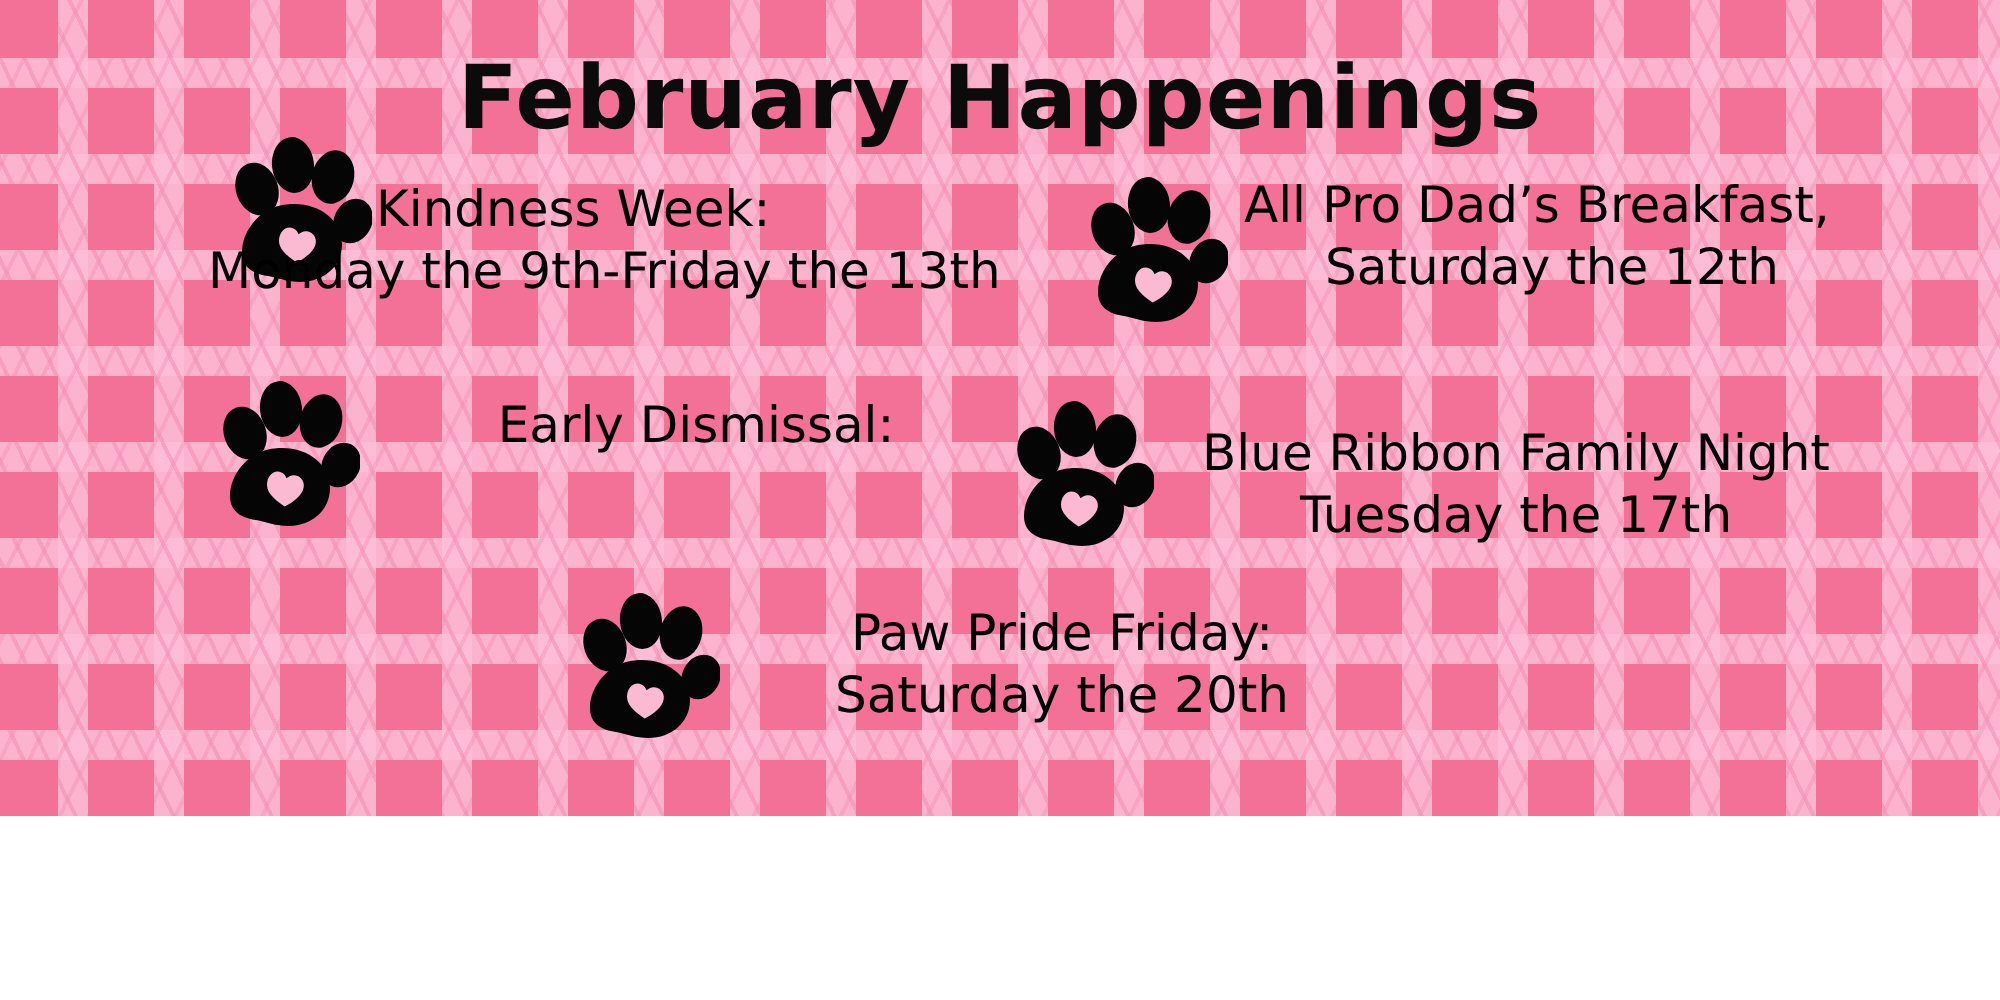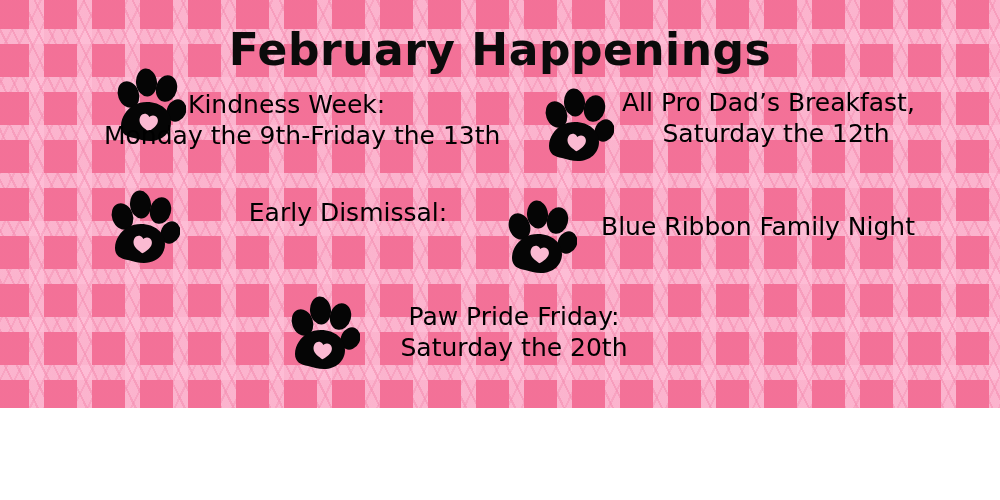--- a/index.html
+++ b/index.html
@@ -167,21 +167,21 @@
 
   #event-blueribbon        { left: 505px; top: 186px; }
   #event-blueribbon .paw   { left: 0px;   top: 14px;  }
   #event-blueribbon .event-text {
     position: absolute; left: 78px; top: 6px; width: 350px; text-align: center; margin-top: 20px;
   }
 
   #event-pawpride          { left: 288px; top: 292px; }
   #event-pawpride .paw     { left: 0px;   top: 4px;   }
   #event-pawpride .event-text {
-    position: absolute; left: 76px; top: 10px; width: 300px; text-align: center;
+    position: absolute; left: 93px; top: 10px; width: 300px; text-align: center;
   }
 </style>
 </head>
 <body>
 
 <div id="poster">
 
   <div class="bg-layer bg-squares"></div>
   <div class="bg-layer bg-bands"></div>
   <div class="bg-layer bg-diag"></div>
@@ -254,20 +254,21 @@
             <ellipse cx="32.5" cy="14.5" rx="10.5" ry="14" transform="rotate(-6 32.5 14.5)"></ellipse>
             <ellipse cx="52.5" cy="20.5" rx="10.5" ry="13.5" transform="rotate(14 52.5 20.5)"></ellipse>
             <ellipse cx="62.5" cy="42.5" rx="9.5" ry="11.5" transform="rotate(26 62.5 42.5)"></ellipse>
             <path d="M33 34 C47 34 57 43 57 54 C57 65 48 73 36 73 C30 73 25 71 20 70 C13 69 7 66 7 58 C7 49 13 41 20 37 C24 35 28 34 33 34 Z"></path>
           </g>
           <path d="M25.5 52.5 C25.5 47.6 29.2 44.6 32.7 46.2 C34.1 46.8 34.9 48 35.3 49.1 C36.2 48.3 37.5 47.5 39.1 47.6 C42.9 47.9 45 51.6 43.4 55.2 C41.9 58.6 37.5 61.7 34.3 63.3 C31.4 61.1 25.5 57.4 25.5 52.5 Z" fill="#fbbad2"></path>
         </svg>
       </span>
       <div class="event-text">
         <span class="event-line line-1">Blue Ribbon Family Night</span>
+        <span class="event-line line-2">Tuesday the 17th</span>
       </div>
     </div>
 
     <div class="event" id="event-pawpride">
       <span class="paw">
         <svg viewBox="0 0 72 78" xmlns="http://www.w3.org/2000/svg" aria-hidden="true">
           <g fill="#050505">
             <ellipse cx="14.5" cy="26.5" rx="10.5" ry="13.5" transform="rotate(-20 14.5 26.5)"></ellipse>
             <ellipse cx="32.5" cy="14.5" rx="10.5" ry="14" transform="rotate(-6 32.5 14.5)"></ellipse>
             <ellipse cx="52.5" cy="20.5" rx="10.5" ry="13.5" transform="rotate(14 52.5 20.5)"></ellipse>

